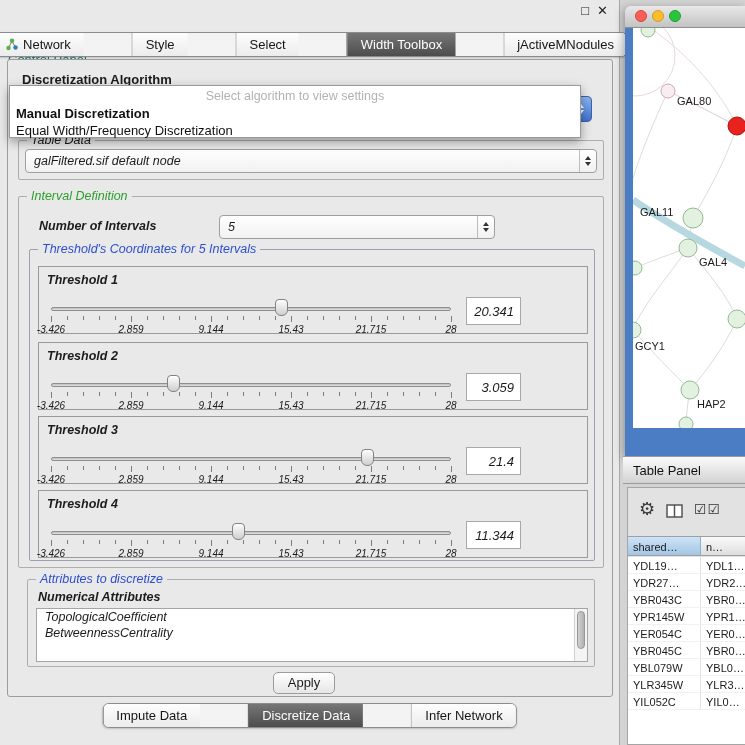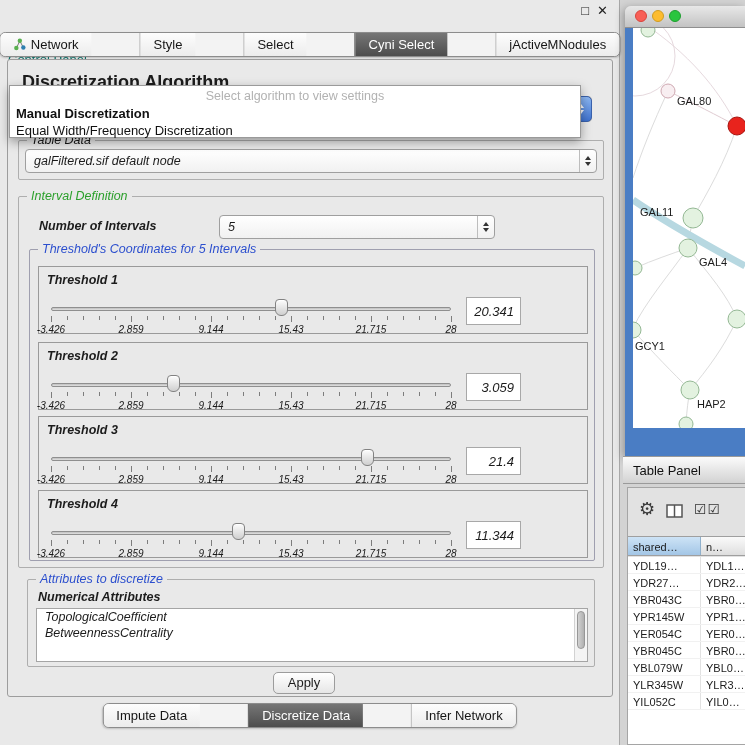--- a/index.html
+++ b/index.html
@@ -22,21 +22,21 @@
   .tabstrip.bottom { top:703px; }
   .tab { display:flex; align-items:center; gap:5px; padding:0 13px; font-size:13px;
     line-height:23px; color:#161616; border-left:1px solid #bdbdbd;
     background:linear-gradient(#fdfdfd,#ececec); }
   .tab:first-child { border-left:none; }
   .tab.selected { background:linear-gradient(#767676,var(--selected-tab,#4d4d4d)); color:#fff; border-left-color:#5a5a5a; }
 
   .cp-panel { position:absolute; left:7px; top:59px; width:606px; height:638px;
     border:1px solid #9d9d9d; border-radius:3px; background:#e9e9e9; }
 
-  .alg-label { position:absolute; left:14px; top:12px; font-weight:bold; font-size:18px; z-index:1; }
+  .alg-label { position:absolute; left:14px; top:12px; font-weight:bold; font-size:13px; z-index:1; }
 
   .combo { position:absolute; background:linear-gradient(#ffffff,#f1f1f1);
     border:1px solid #9f9f9f; border-radius:4px; z-index:5; }
   .combo-text { position:absolute; left:8px; top:4px; right:22px; font-size:12.5px;
     white-space:nowrap; overflow:hidden; }
   .stepper { position:absolute; right:0; top:0; bottom:0; width:17px; border-left:1px solid #bdbdbd;
     display:flex; flex-direction:column; align-items:center; justify-content:center; gap:2px; }
   .tri-up { width:0; height:0; border-left:3.5px solid transparent; border-right:3.5px solid transparent; border-bottom:4.5px solid #333; }
   .tri-dn { width:0; height:0; border-left:3.5px solid transparent; border-right:3.5px solid transparent; border-top:4.5px solid #333; }
   .alg-combo { left:14px; top:36px; width:570px; height:26px; }
@@ -153,21 +153,21 @@
         </svg>
         <span>Network</span>
       </div>
       <div class="tab">
           <span>Style</span>
         </div>
       <div class="tab">
           <span>Select</span>
         </div>
       <div class="tab selected">
-          <span>Cyni Select</span>
+          <span>Width Toolbox</span>
         </div>
       <div class="tab">
           <span>jActiveMNodules</span>
         </div>
     </div>
 
     <div class="cp-panel">
 
       <div class="alg-label">Discretization Algorithm</div>
 

